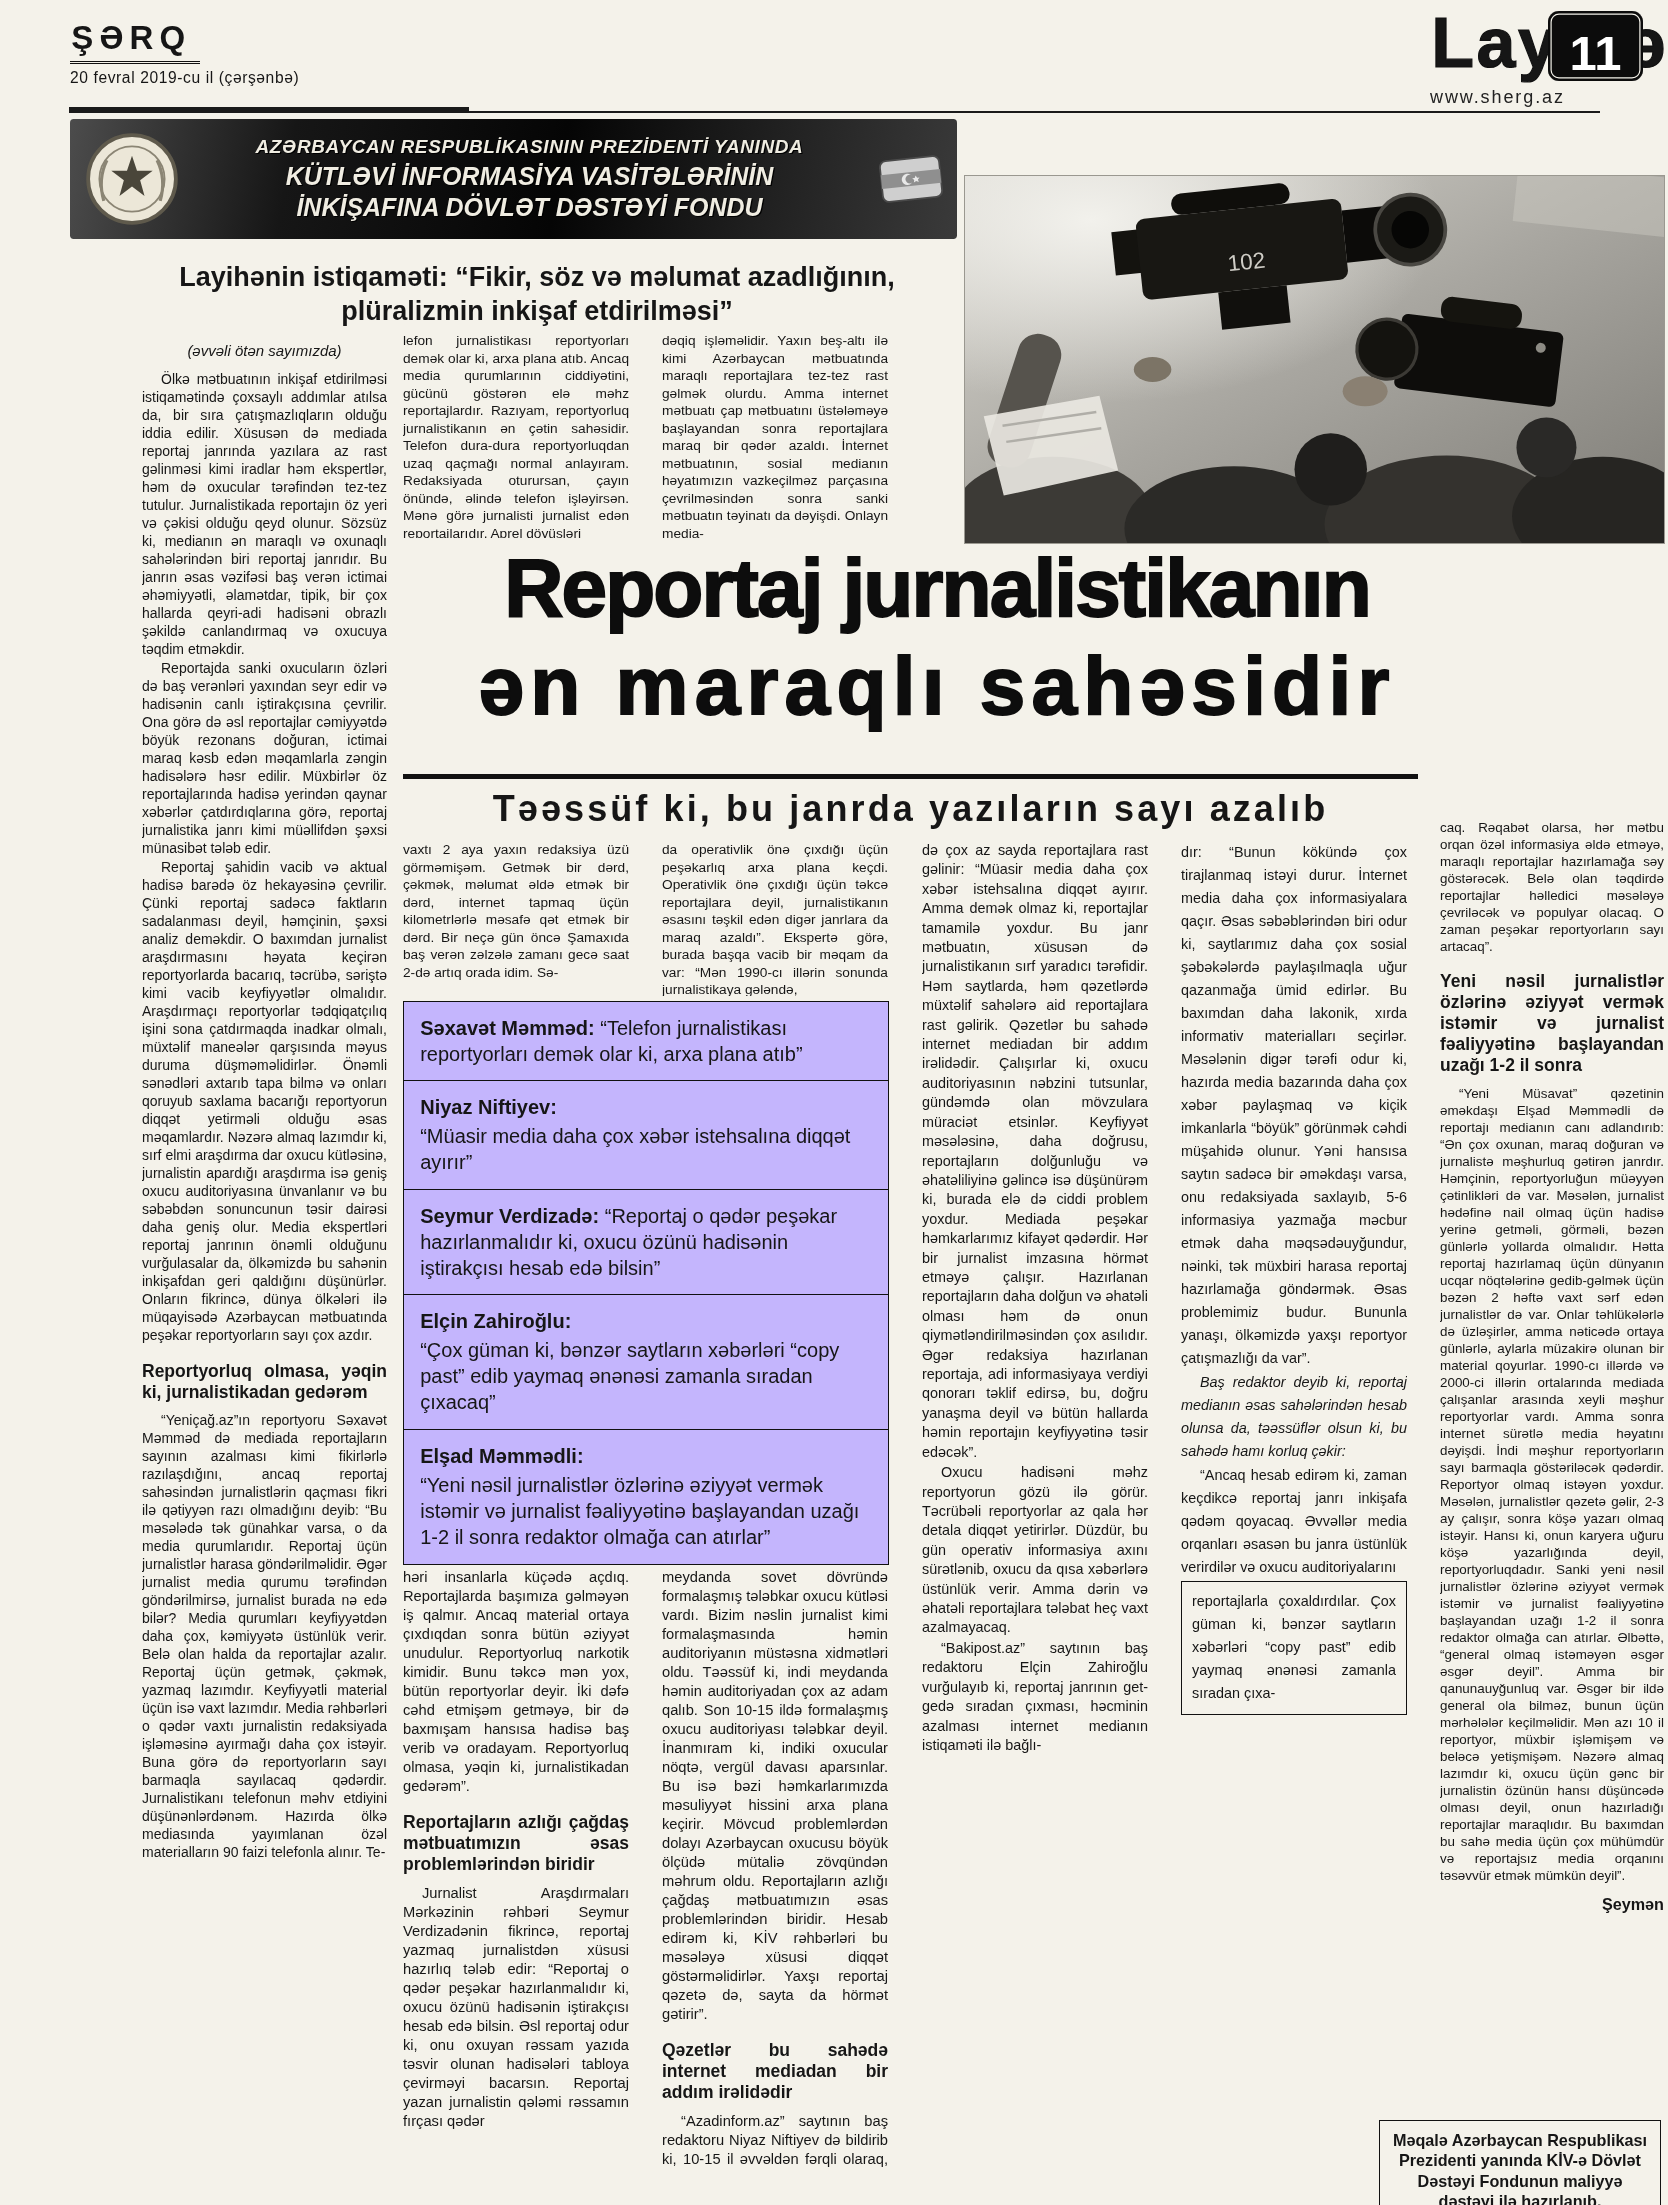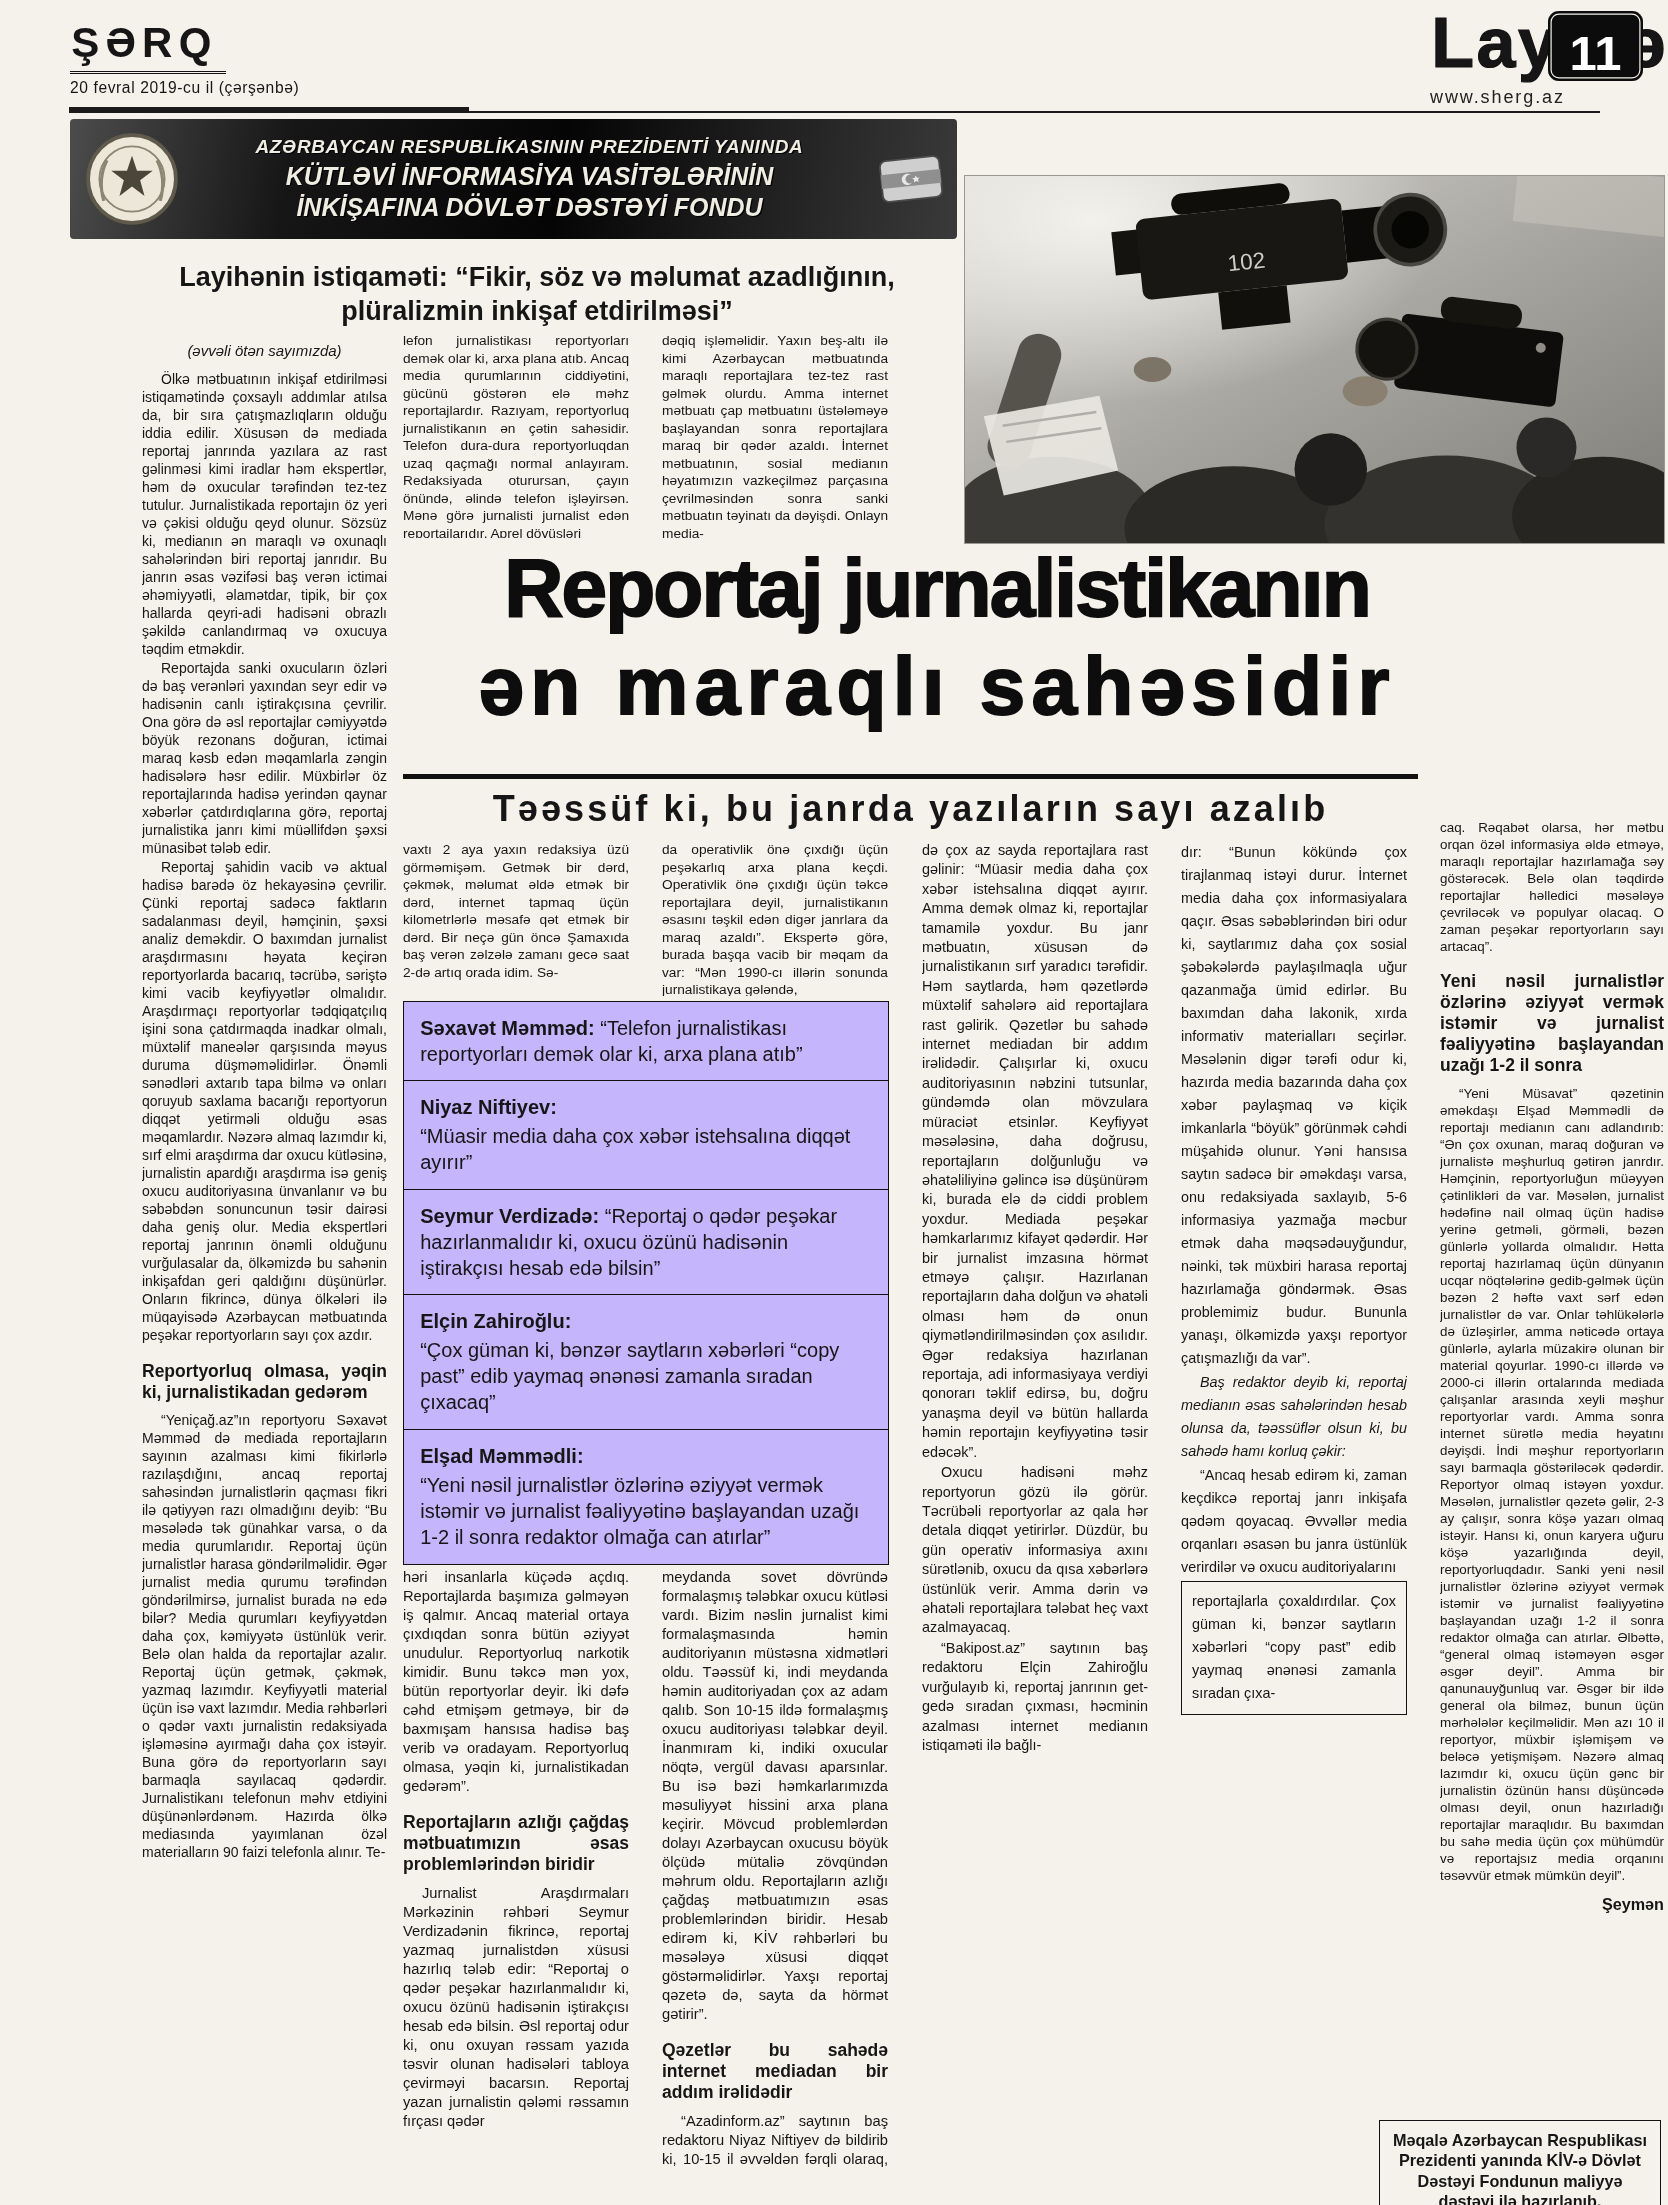--- a/index.html
+++ b/index.html
@@ -1,20 +1,20 @@
 <!DOCTYPE html>
 <html style="font-size:10px"><head>
 <meta charset="utf-8">
 <style>
   html,body{margin:0;padding:0;background:#6f6f6f;}
   .page{position:relative;width:1668px;height:2205px;background:#f4f2ea;color:#161616;
         font-family:"Liberation Sans",sans-serif;overflow:hidden;}
   
   .brand{position:absolute;left:70px;top:19px;}
-  .brand-name{display:inline-block;font-size:42px;font-weight:900;letter-spacing:6.2px;
+  .brand-name{display:inline-block;font-size:33px;font-weight:900;letter-spacing:6.2px;
               border-bottom:3.7px double #111;padding:0 8.7px 3.7px 1.2px;}
   .date-line{font-size:15.6px;margin-top:5px;letter-spacing:0.6px;}
   .section-title{position:absolute;left:0;top:3px;width:100%;text-align:right;
                  font-size:70px;font-weight:900;letter-spacing:2.5px;-webkit-text-stroke:1.2px #111;}
   .pagenum-box{position:absolute;left:1548px;top:11.2px;width:95px;height:70px;background:#0c0c0c;
                border-radius:11px;display:flex;align-items:flex-end;justify-content:center;
                box-shadow:inset 0 0 0 2.5px #0c0c0c, inset 0 0 0 3.7px #f4f2ea;}
   .pagenum-box span{color:#fff;font-size:49px;font-weight:900;}
   .website{position:absolute;left:1430px;top:87px;font-size:18px;letter-spacing:1.9px;color:#222;}
   .header-rule{position:absolute;left:69px;top:111px;width:1531px;height:1.9px;background:#1a1a1a;}

